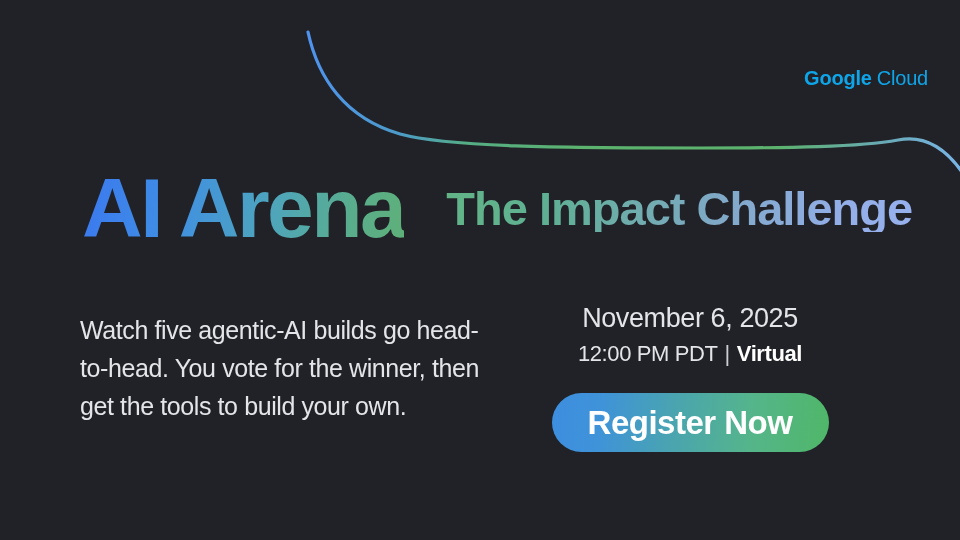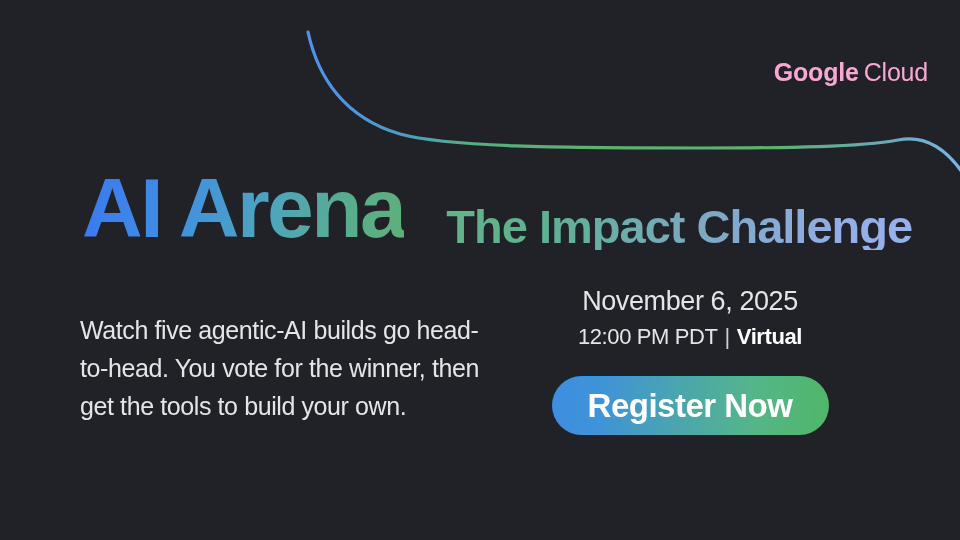--- a/index.html
+++ b/index.html
@@ -24,37 +24,37 @@
     top: 0;
     width: 960px;
     height: 540px;
     pointer-events: none;
   }
 
   
   .brand {
     position: absolute;
     right: 32px;
-    top: 60px;
-    font-size: 25px;
+    top: 68px;
+    font-size: 20px;
     letter-spacing: -0.2px;
-    color: #f9a8d4;
+    color: #0ea5e9;
     white-space: nowrap;
     line-height: 1;
   }
   .brand .brand-google { font-weight: 700; }
   .brand .brand-cloud  { font-weight: 400; margin-left: 5px; }
 
   
   .headline-row {
     position: absolute;
     left: 82px;
     top: 166px;
     display: flex;
-    align-items: flex-end;
+    align-items: center;
     white-space: nowrap;
   }
   .title {
     font-size: 84px;
     font-weight: 700;
     letter-spacing: -2.5px;
     line-height: 1;
     background-image: linear-gradient(100deg, #3b78f0 0%, #3f8ee4 28%, #4ea5bd 58%, #59ad8d 82%, #5eb078 100%);
     -webkit-background-clip: text;
     background-clip: text;
@@ -84,21 +84,21 @@
     font-weight: 400;
     line-height: 38px;
     letter-spacing: -0.4px;
     color: #e4e5e8;
   }
 
   
   .event-block {
     position: absolute;
     left: 500px;
-    top: 283px;
+    top: 300px;
     width: 380px;
     text-align: center;
   }
   .event-date {
     font-size: 27px;
     font-weight: 400;
     letter-spacing: -0.4px;
     line-height: 36px;
     color: #e4e5e8;
   }

